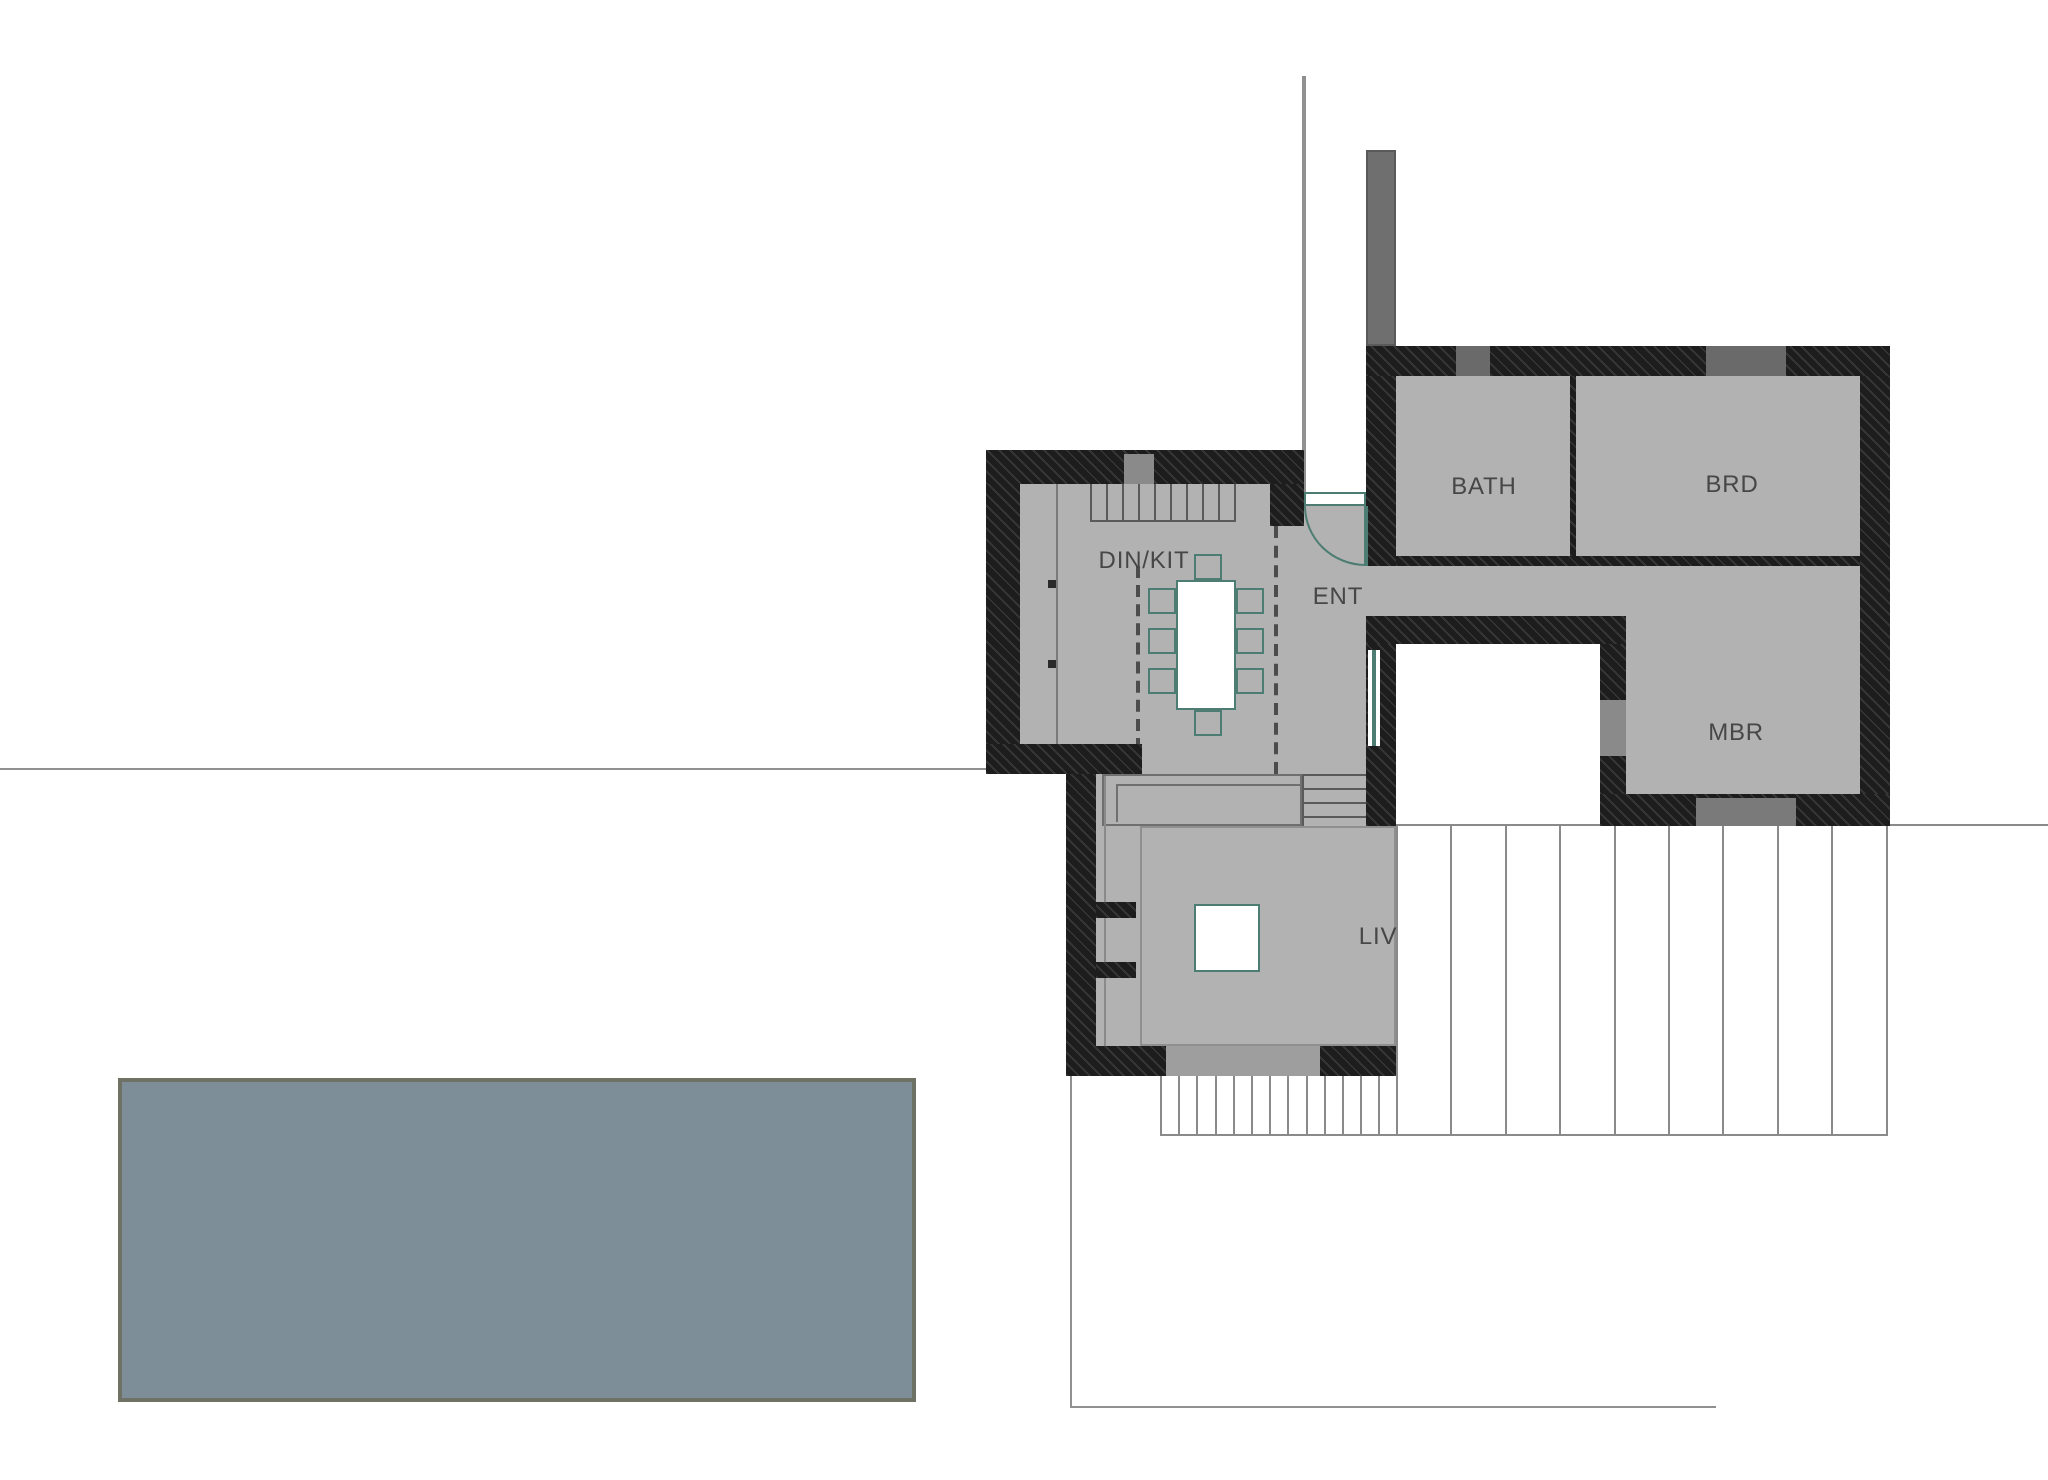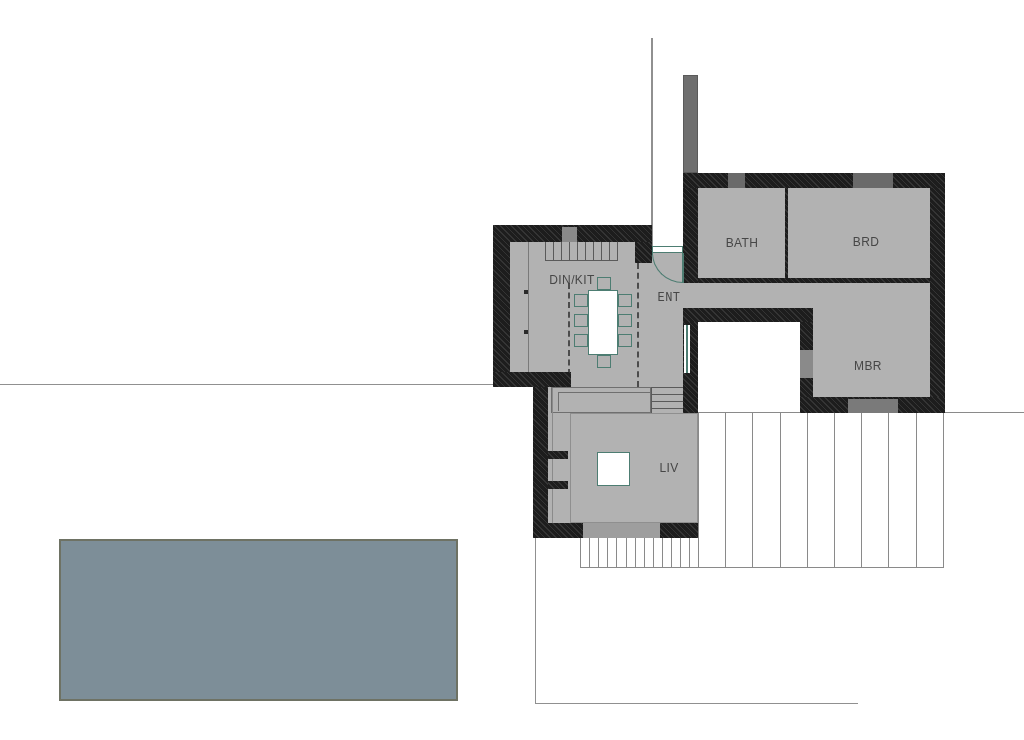--- a/index.html
+++ b/index.html
@@ -118,16 +118,16 @@
   <div class="abs line z2" style="left:535px;top:703px;width:323px;height:1px;"></div>
 
   <div class="abs z4" style="left:683px;top:75px;width:15px;height:98px;background:#6f6f6f;border:1px solid #5a5a5a;"></div>
 
   <div class="abs z2" style="left:59px;top:539px;width:399px;height:162px;background:#7d8e98;border:2px solid #6e7264;"></div>
 
   <div class="abs label z10" style="left:742px;top:243px;">BATH</div>
   <div class="abs label z10" style="left:866px;top:242px;">BRD</div>
   <div class="abs label z10" style="left:868px;top:366px;">MBR</div>
   <div class="abs label z10" style="left:572px;top:280px;">DIN/KIT</div>
-  <div class="abs label z10" style="left:669px;top:298px;font-family:Liberation Mono, monospace;">ENT</div>
-  <div class="abs label z10" style="left:669px;top:468px;text-align:right;">LIV</div>
+  <div class="abs label z10" style="left:669px;top:298px;">ENT</div>
+  <div class="abs label z10" style="left:689px;top:468px;text-align:right;">LIV</div>
 
 </div>
 
 </body></html>

